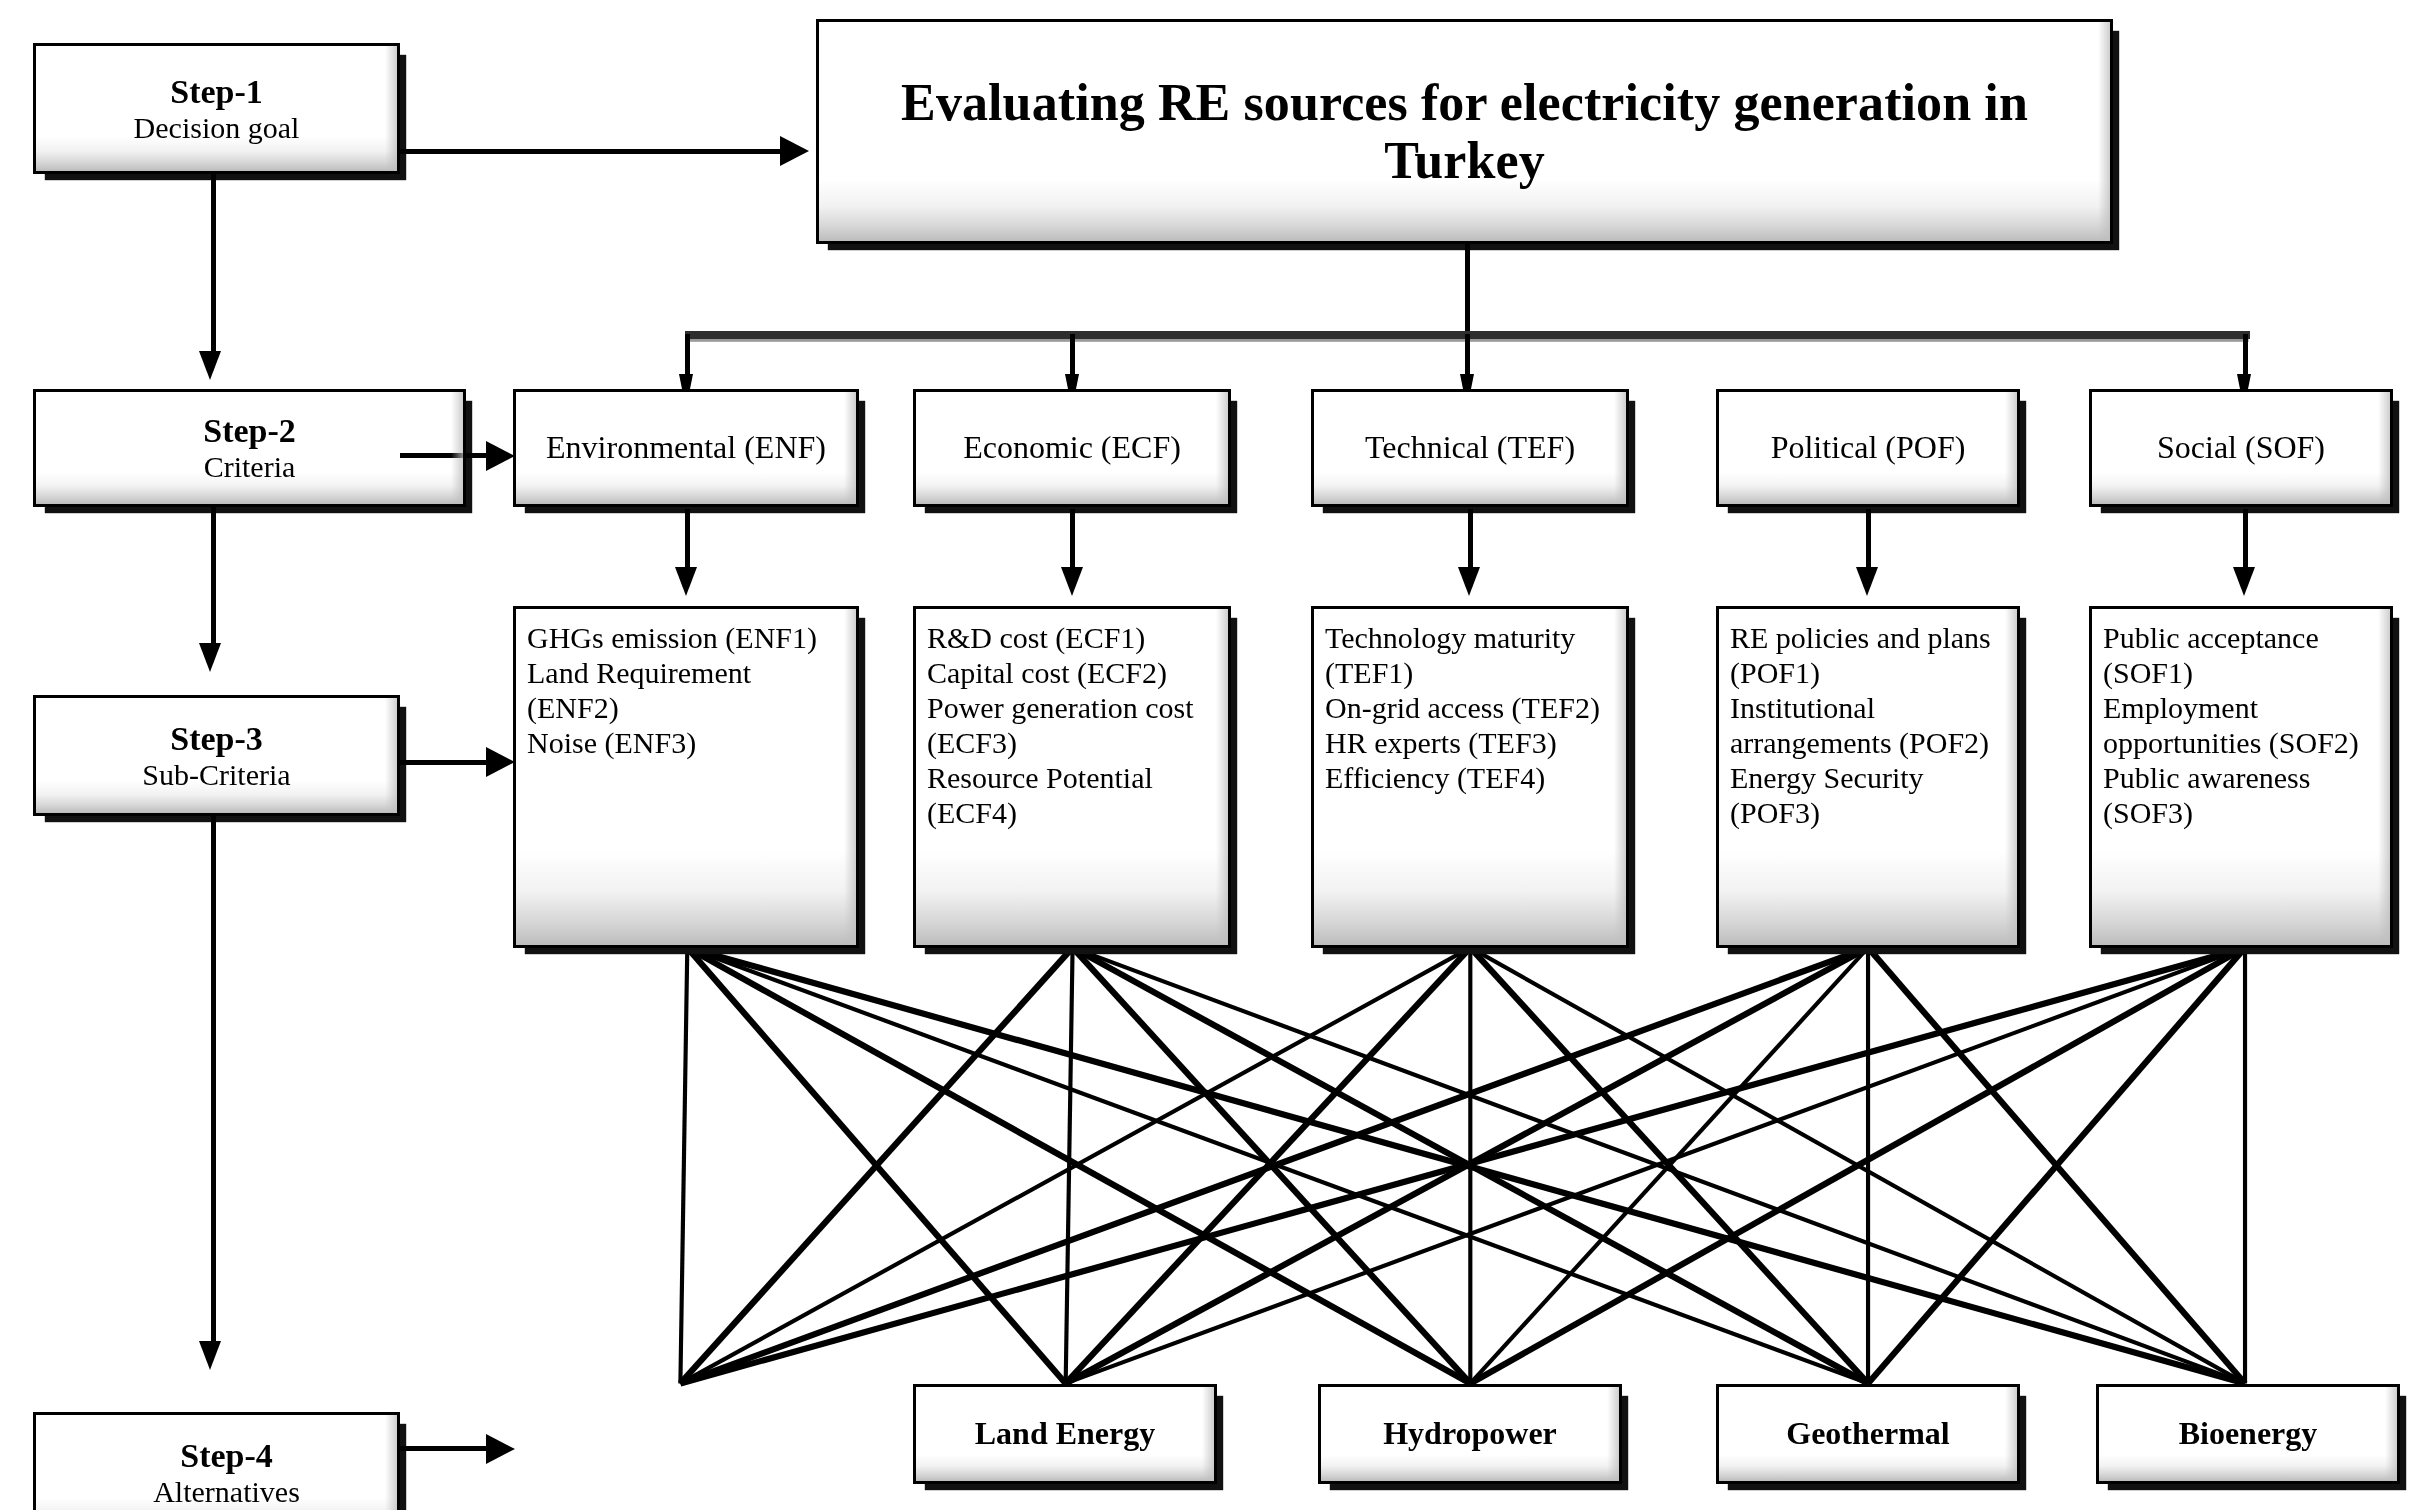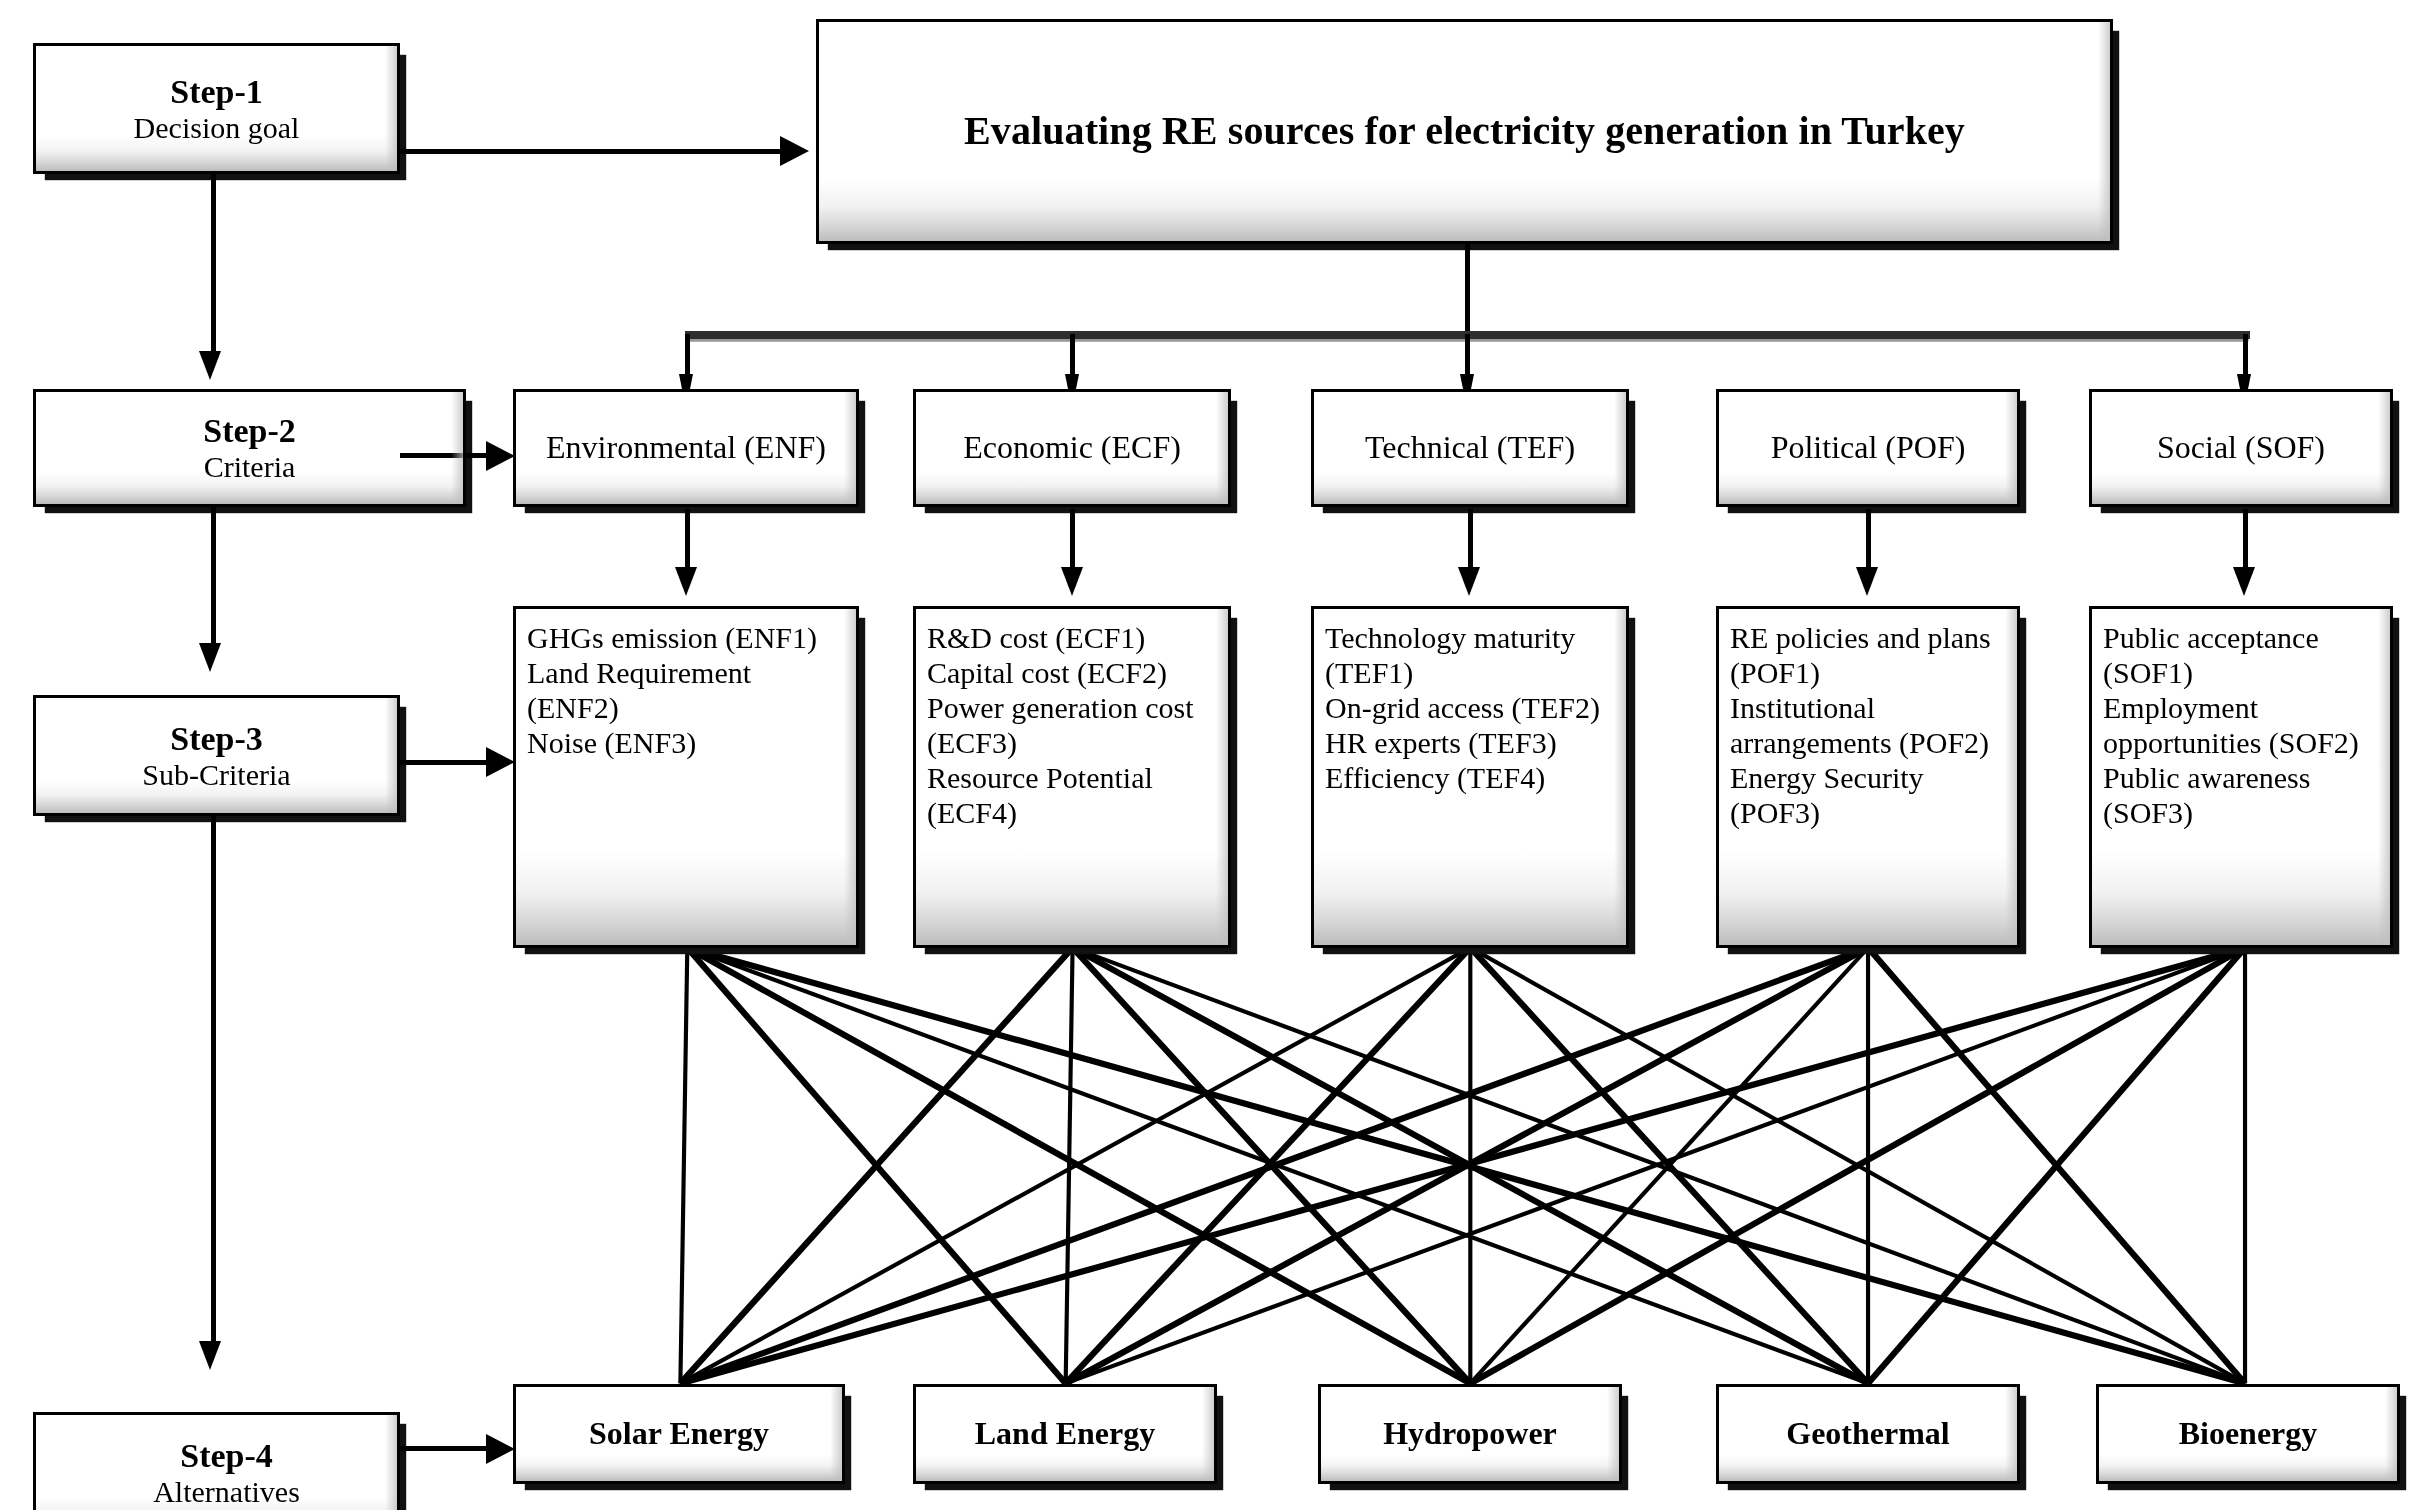--- a/index.html
+++ b/index.html
@@ -39,21 +39,21 @@
     content:"";
     position:absolute;
     right:0; top:0; bottom:0;
     width:12.5px;
     background:linear-gradient(90deg,rgba(255,255,255,0) 0%,rgba(190,190,190,.75) 100%);
     pointer-events:none;
     z-index:1;
   }
   .step{ font-size:30px; }
   .step b{ font-size:34px; display:block; font-weight:bold;}
-  .goal{ font-size:40px; font-weight:bold; letter-spacing:0.1px;}
+  .goal{ font-size:52px; font-weight:bold; letter-spacing:0.1px;}
   .crit{ font-size:32px; }
   .sub{
     justify-content:flex-start;
     align-items:flex-start;
     text-align:left;
     font-size:30px;
     line-height:1.17;
   }
   .sub .inner{ padding:11px 18px 0 11px; text-align:left;}
   .alt{ font-size:32px; font-weight:bold;}
@@ -237,23 +237,20 @@
     <div class="inner" style="white-space:pre-line;">RE policies and plans (POF1)
 Institutional arrangements (POF2)
 Energy Security (POF3)</div>
   </div>
   <div class="node sub" style="left:2089px;top:606px;width:304px;height:342px;">
     <div class="inner" style="white-space:pre-line;">Public acceptance (SOF1)
 Employment opportunities (SOF2)
 Public awareness (SOF3)</div>
   </div>
 
-  <div class="node alt" style="left:513px;top:1384px;width:332px;height:100px;">
-    <div class="inner">Solar Energy</div>
-  </div>
   <div class="node alt" style="left:913px;top:1384px;width:304px;height:100px;">
     <div class="inner">Land Energy</div>
   </div>
   <div class="node alt" style="left:1318px;top:1384px;width:304px;height:100px;">
     <div class="inner">Hydropower</div>
   </div>
   <div class="node alt" style="left:1716px;top:1384px;width:304px;height:100px;">
     <div class="inner">Geothermal</div>
   </div>
   <div class="node alt" style="left:2096px;top:1384px;width:304px;height:100px;">

